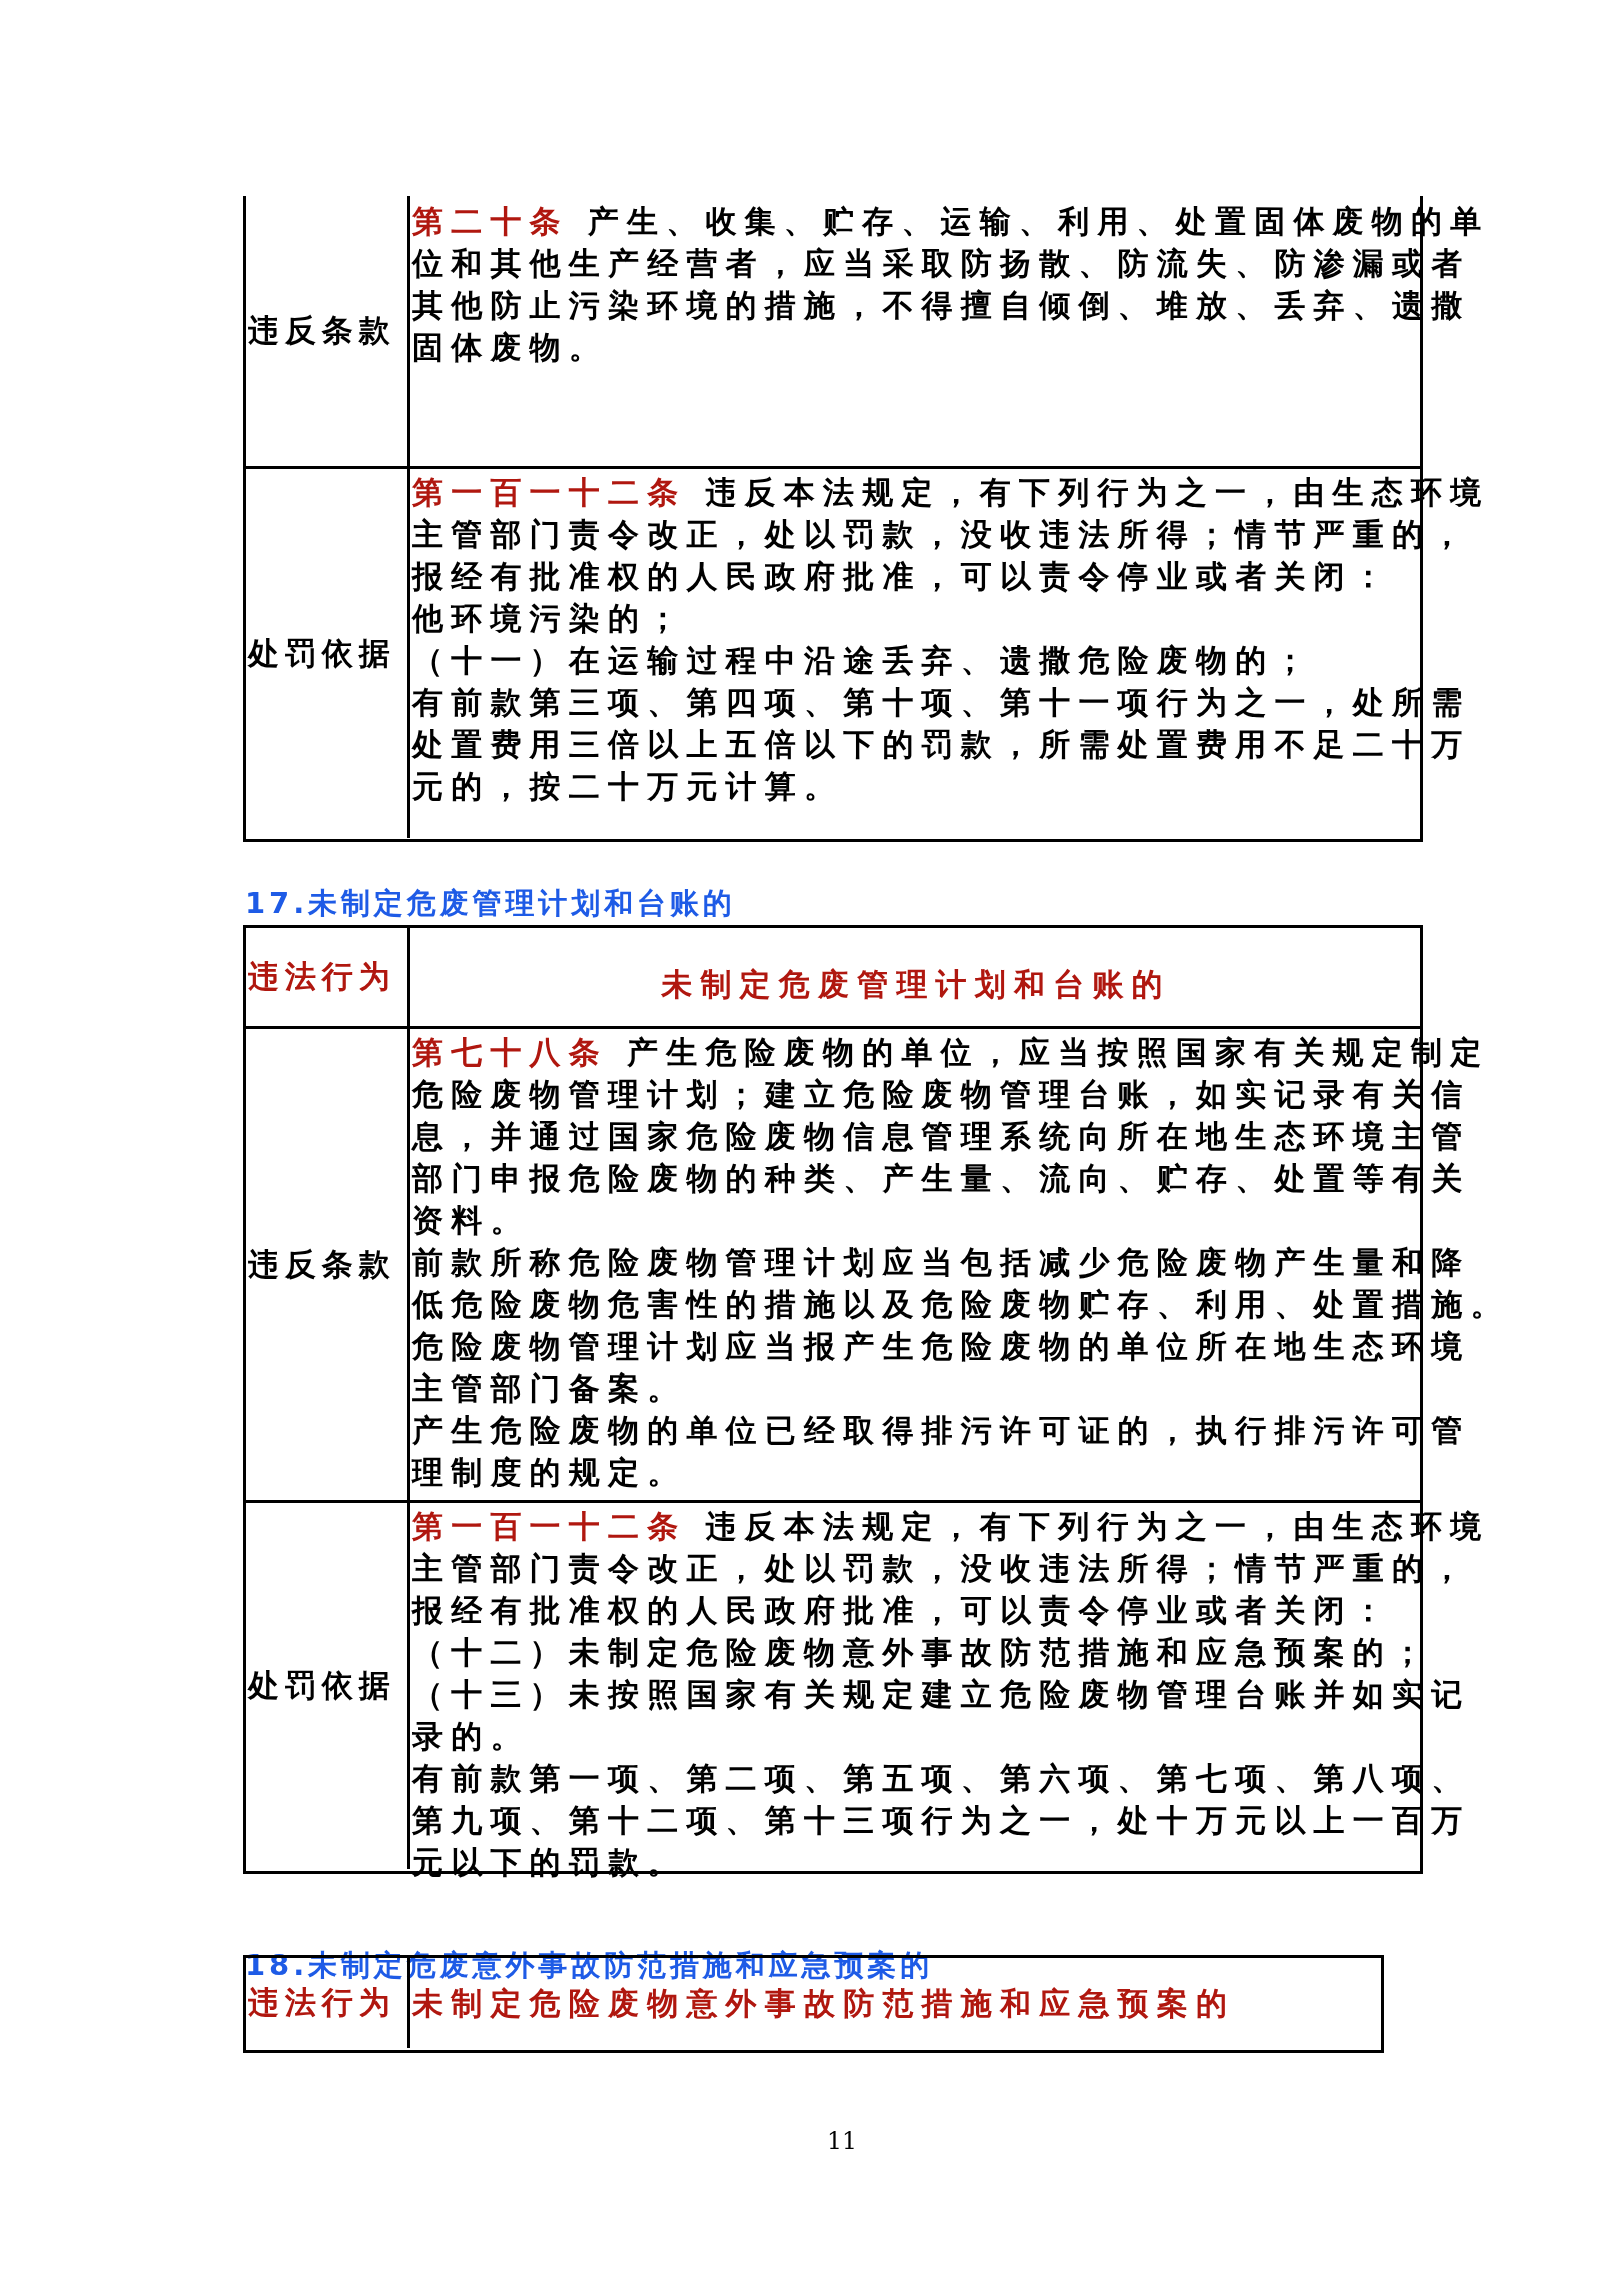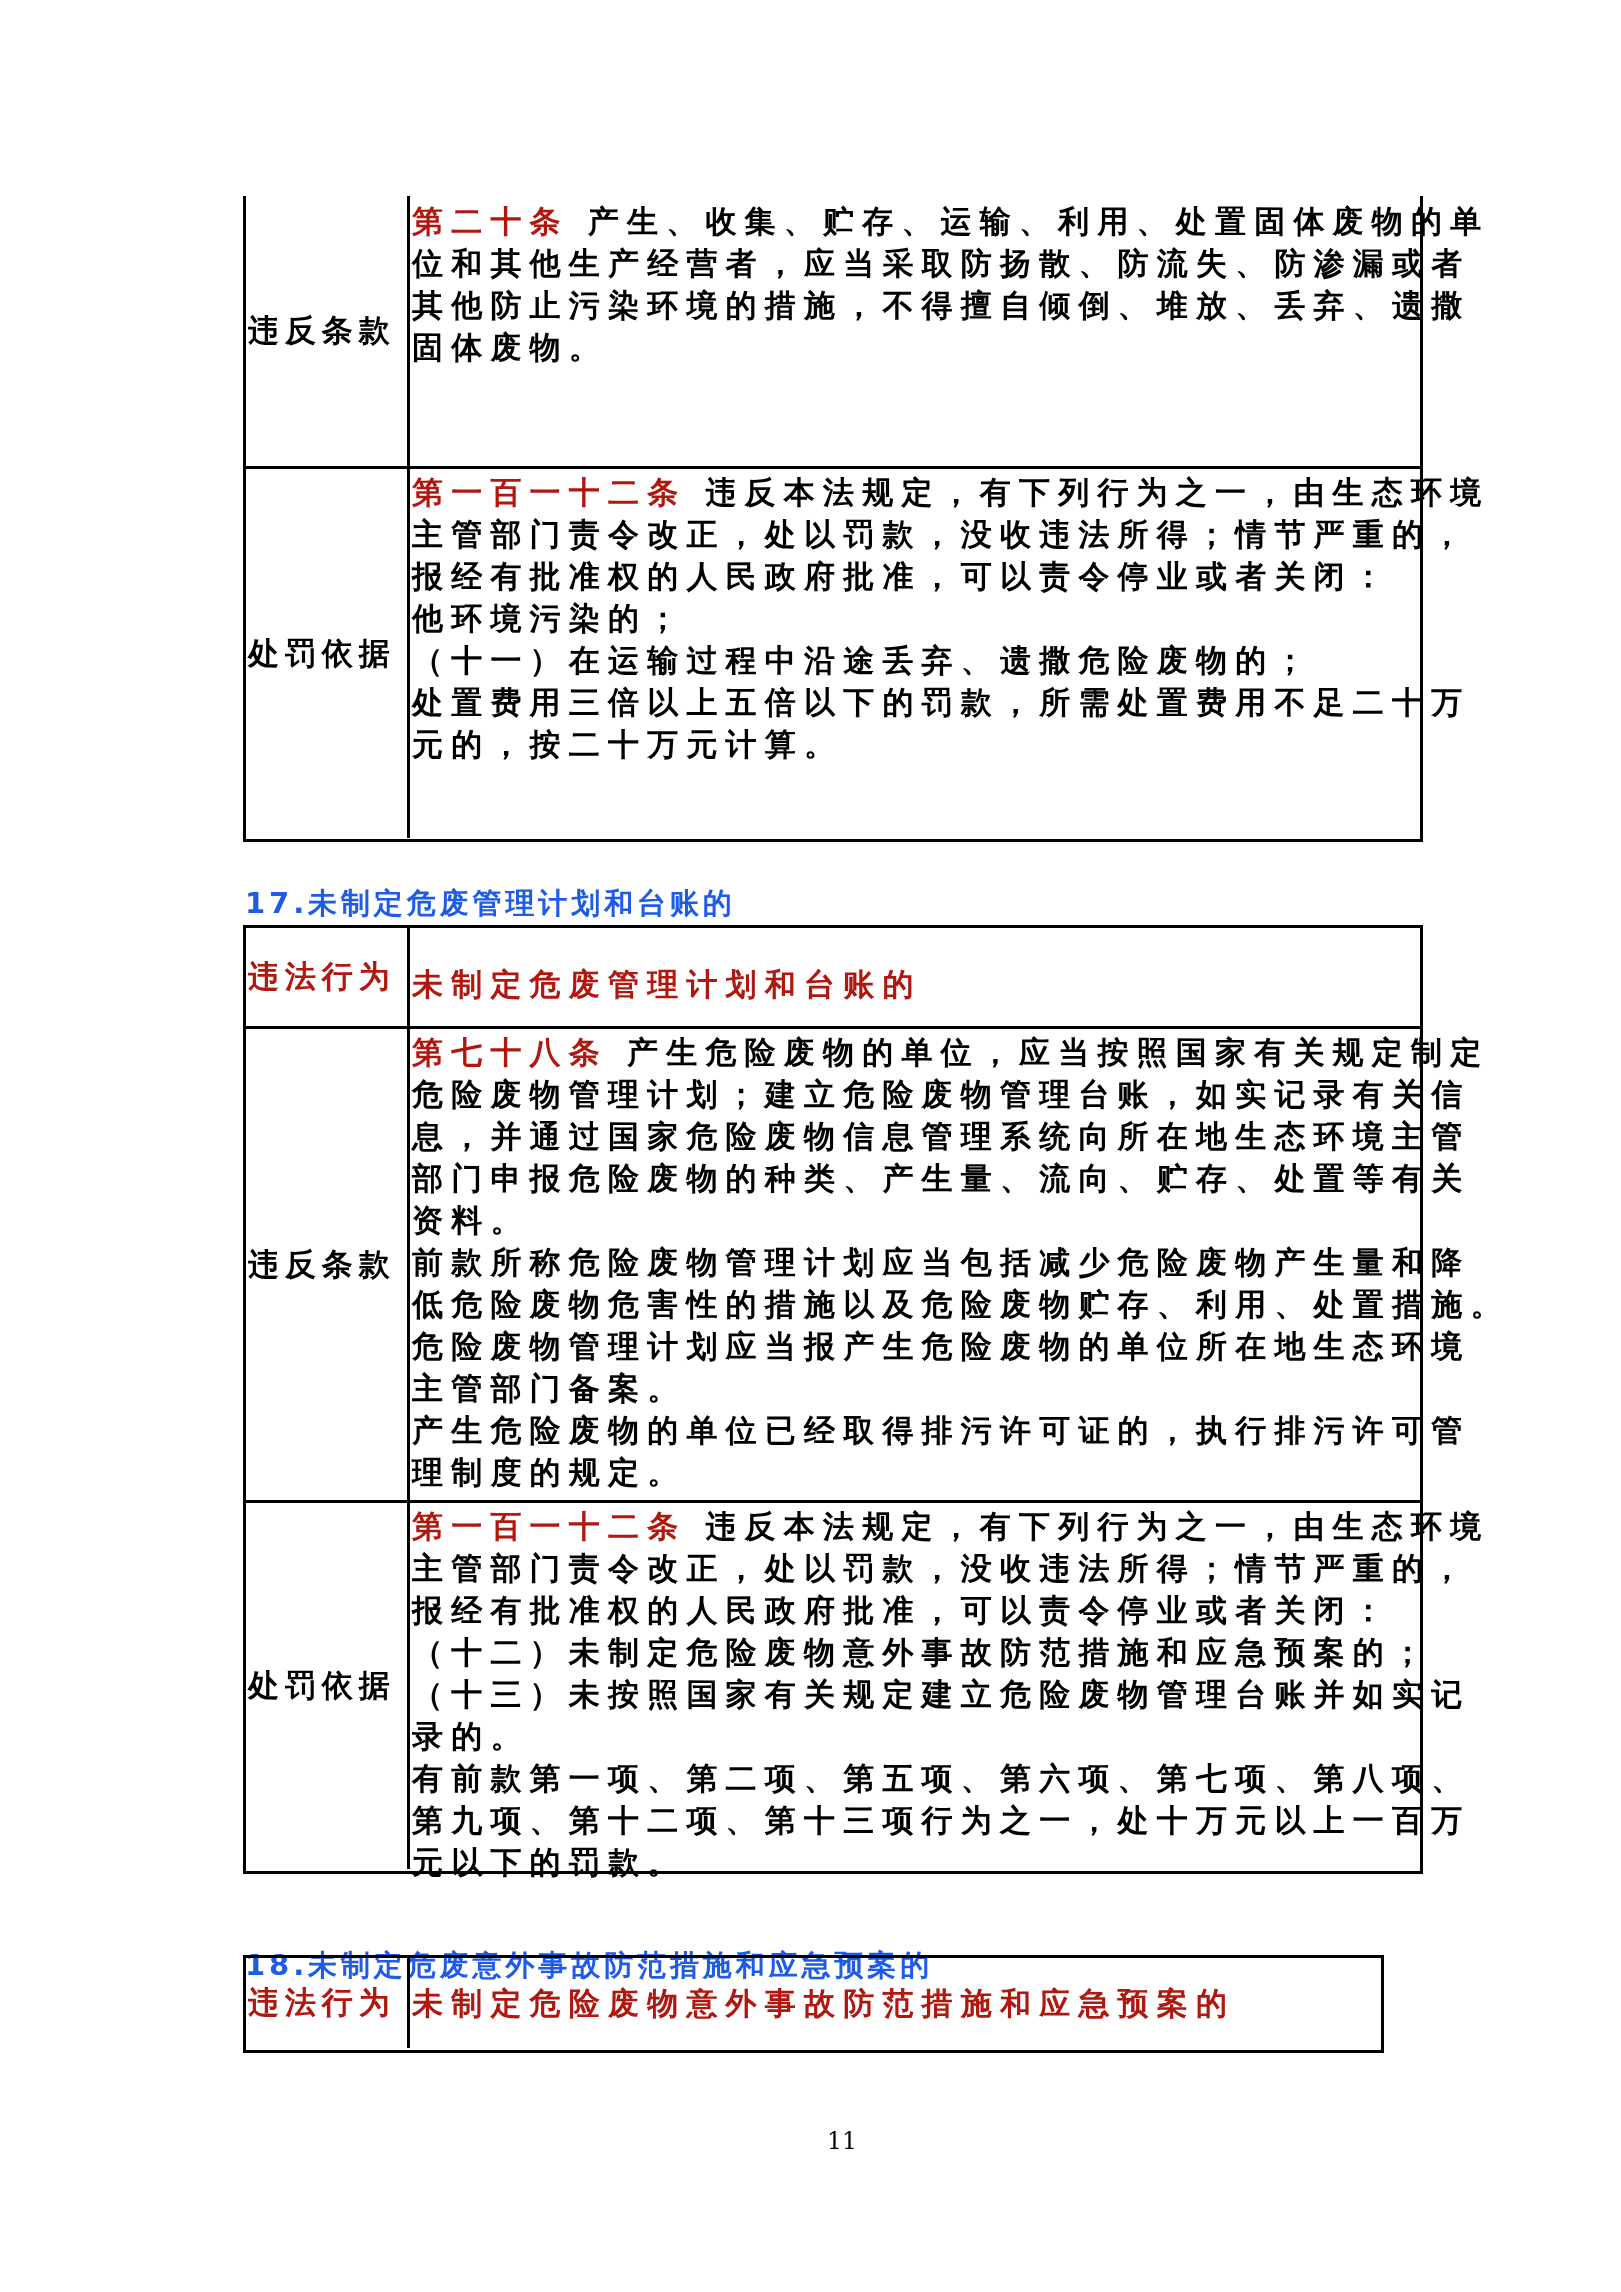--- a/index.html
+++ b/index.html
@@ -32,31 +32,32 @@
     </div>
   </div>
   <div class="row" style="height:372px;">
     <div class="lab">处罚依据</div>
     <div class="cell">
       <span class="ln"><span class="red">第一百一十二条</span><span> 违反本法规定，有下列行为之一，由生态环境</span></span>
       <span class="ln">主管部门责令改正，处以罚款，没收违法所得；情节严重的，</span>
       <span class="ln">报经有批准权的人民政府批准，可以责令停业或者关闭：</span>
       <span class="ln">他环境污染的；</span>
       <span class="ln">（十一）在运输过程中沿途丢弃、遗撒危险废物的；</span>
+      <span class="ln">有前款第三项、第四项、第十项、第十一项行为之一，处所需</span>
       <span class="ln">处置费用三倍以上五倍以下的罚款，所需处置费用不足二十万</span>
       <span class="ln">元的，按二十万元计算。</span>
     </div>
   </div>
 </div>
 
 <div class="head blue" style="top:884px;">17.未制定危废管理计划和台账的</div>
 <div class="tbl" style="top:925px; width:1180px; height:949px;">
   <div class="row first" style="height:98px;">
     <div class="lab red">违法行为</div>
-    <div class="cell red" style="display:flex; align-items:center; padding-top:13px;">
+    <div class="cell red" style="display:flex; align-items:center; padding-top:13px;justify-content:center;">
       <span class="ln">未制定危废管理计划和台账的</span>
     </div>
   </div>
   <div class="row" style="height:474px;">
     <div class="lab">违反条款</div>
     <div class="cell">
       <span class="ln"><span class="red">第七十八条</span><span> 产生危险废物的单位，应当按照国家有关规定制定</span></span>
       <span class="ln">危险废物管理计划；建立危险废物管理台账，如实记录有关信</span>
       <span class="ln">息，并通过国家危险废物信息管理系统向所在地生态环境主管</span>
       <span class="ln">部门申报危险废物的种类、产生量、流向、贮存、处置等有关</span>

